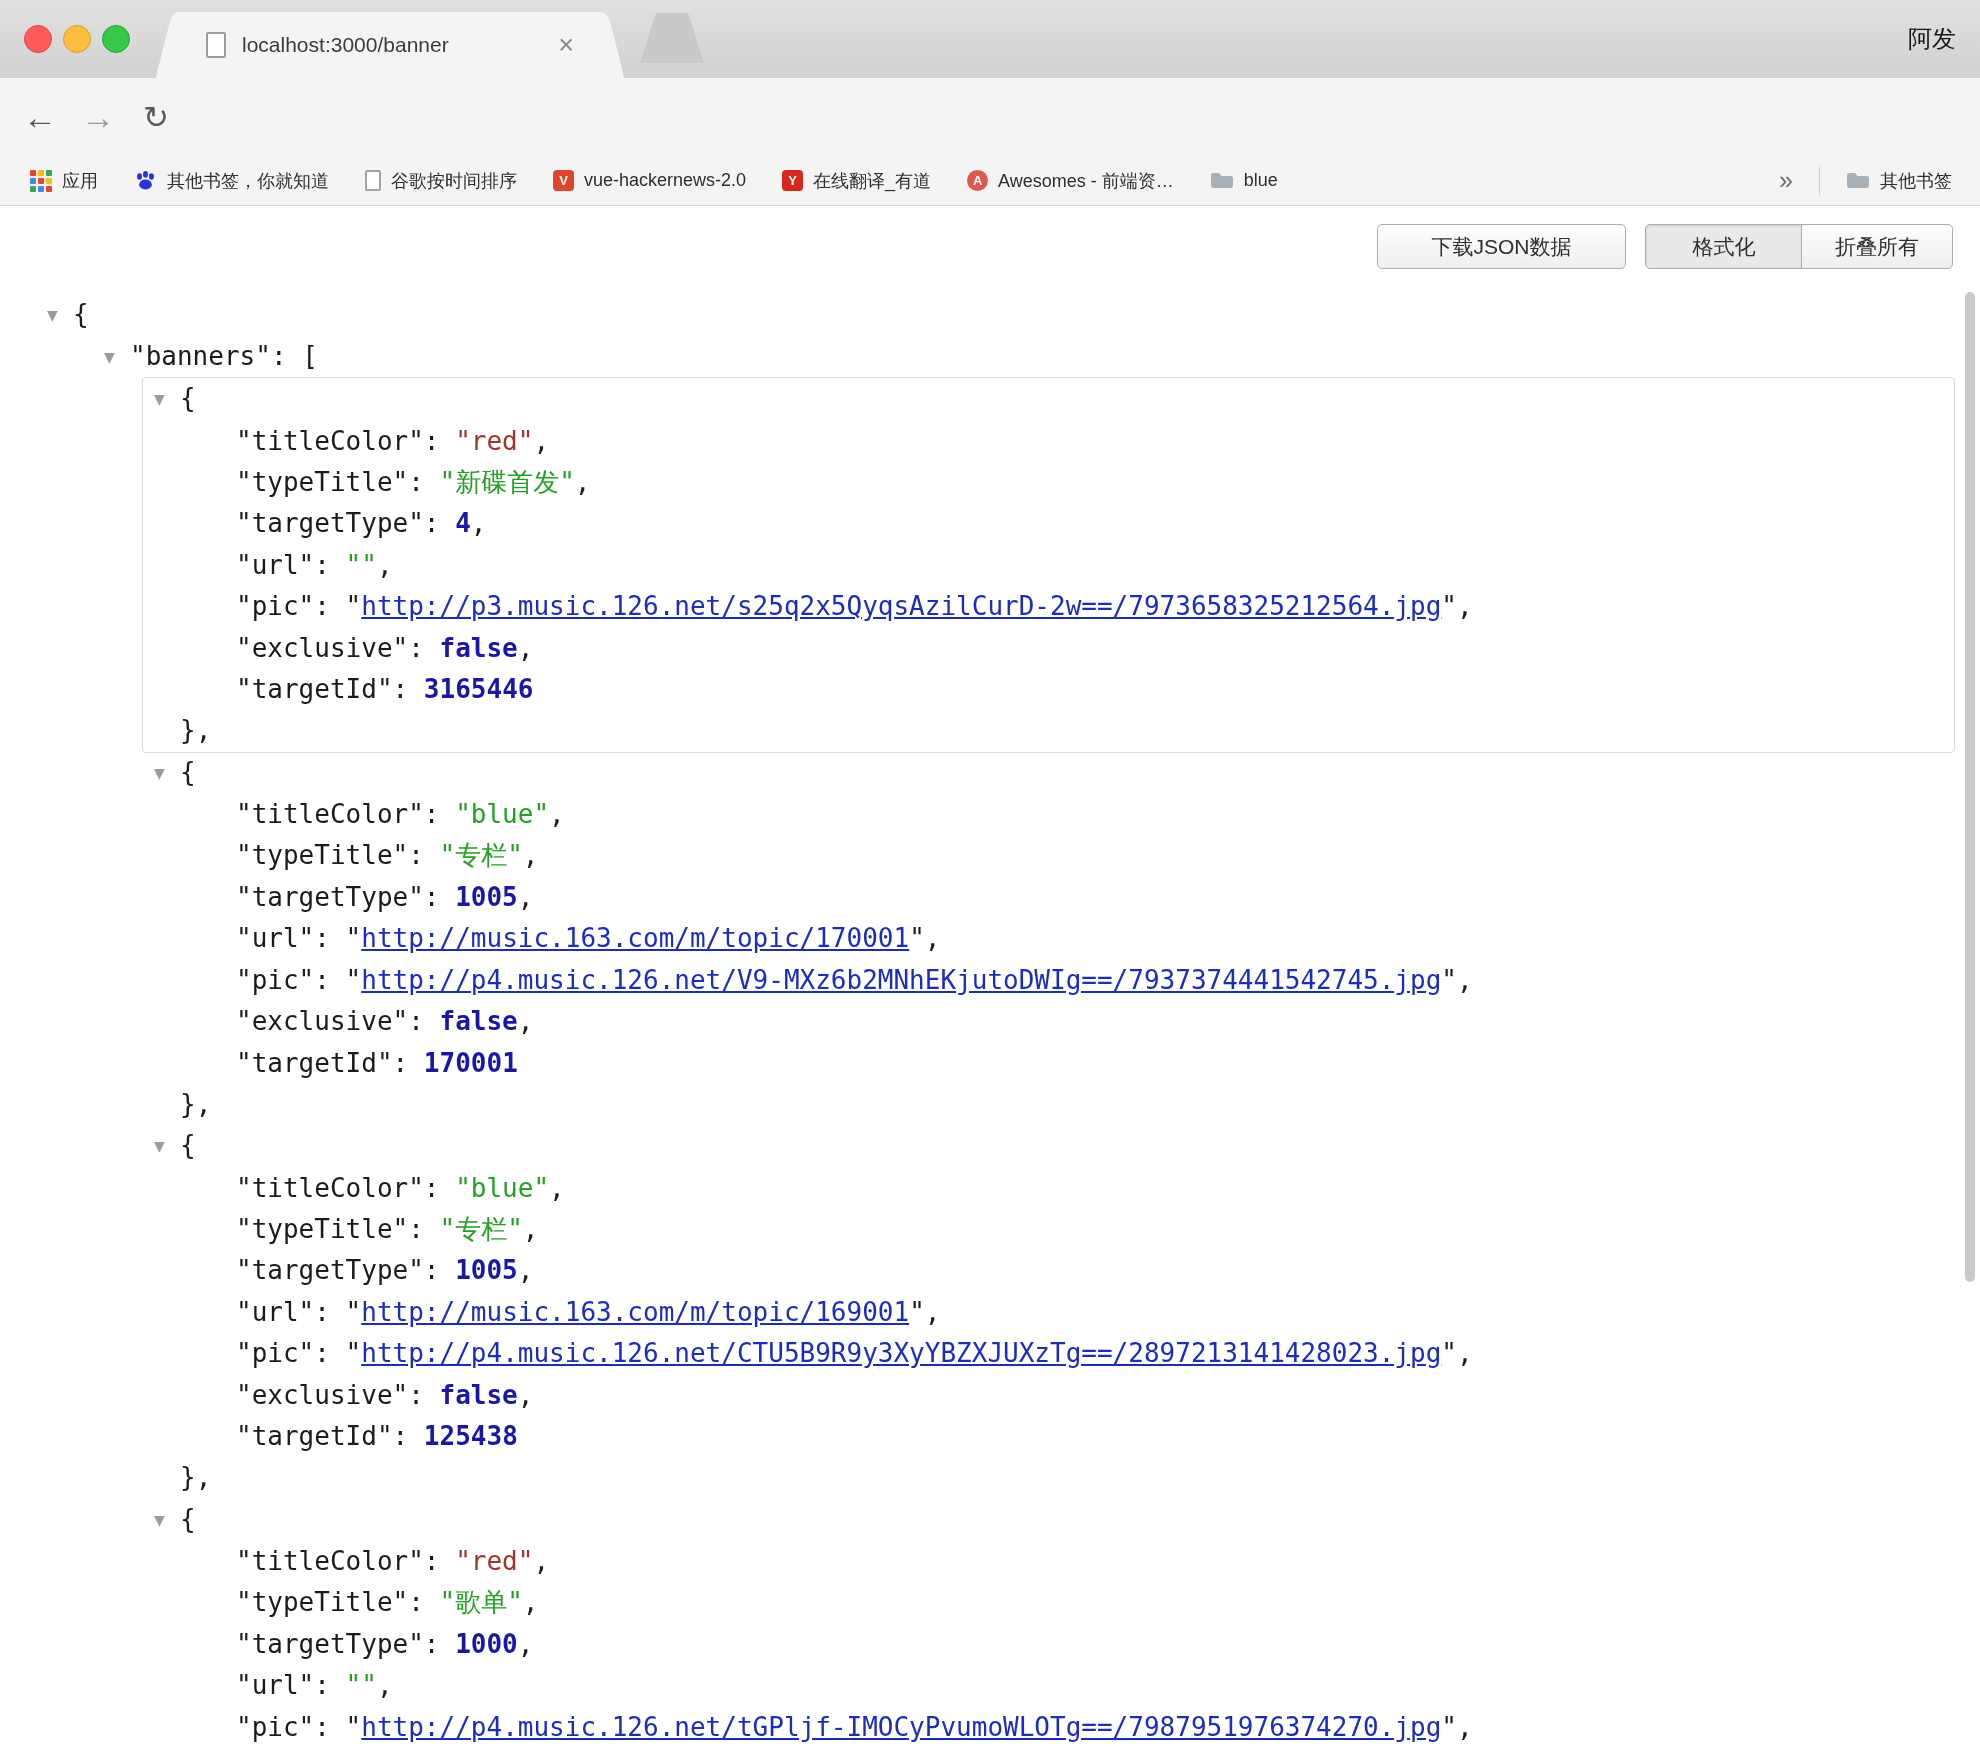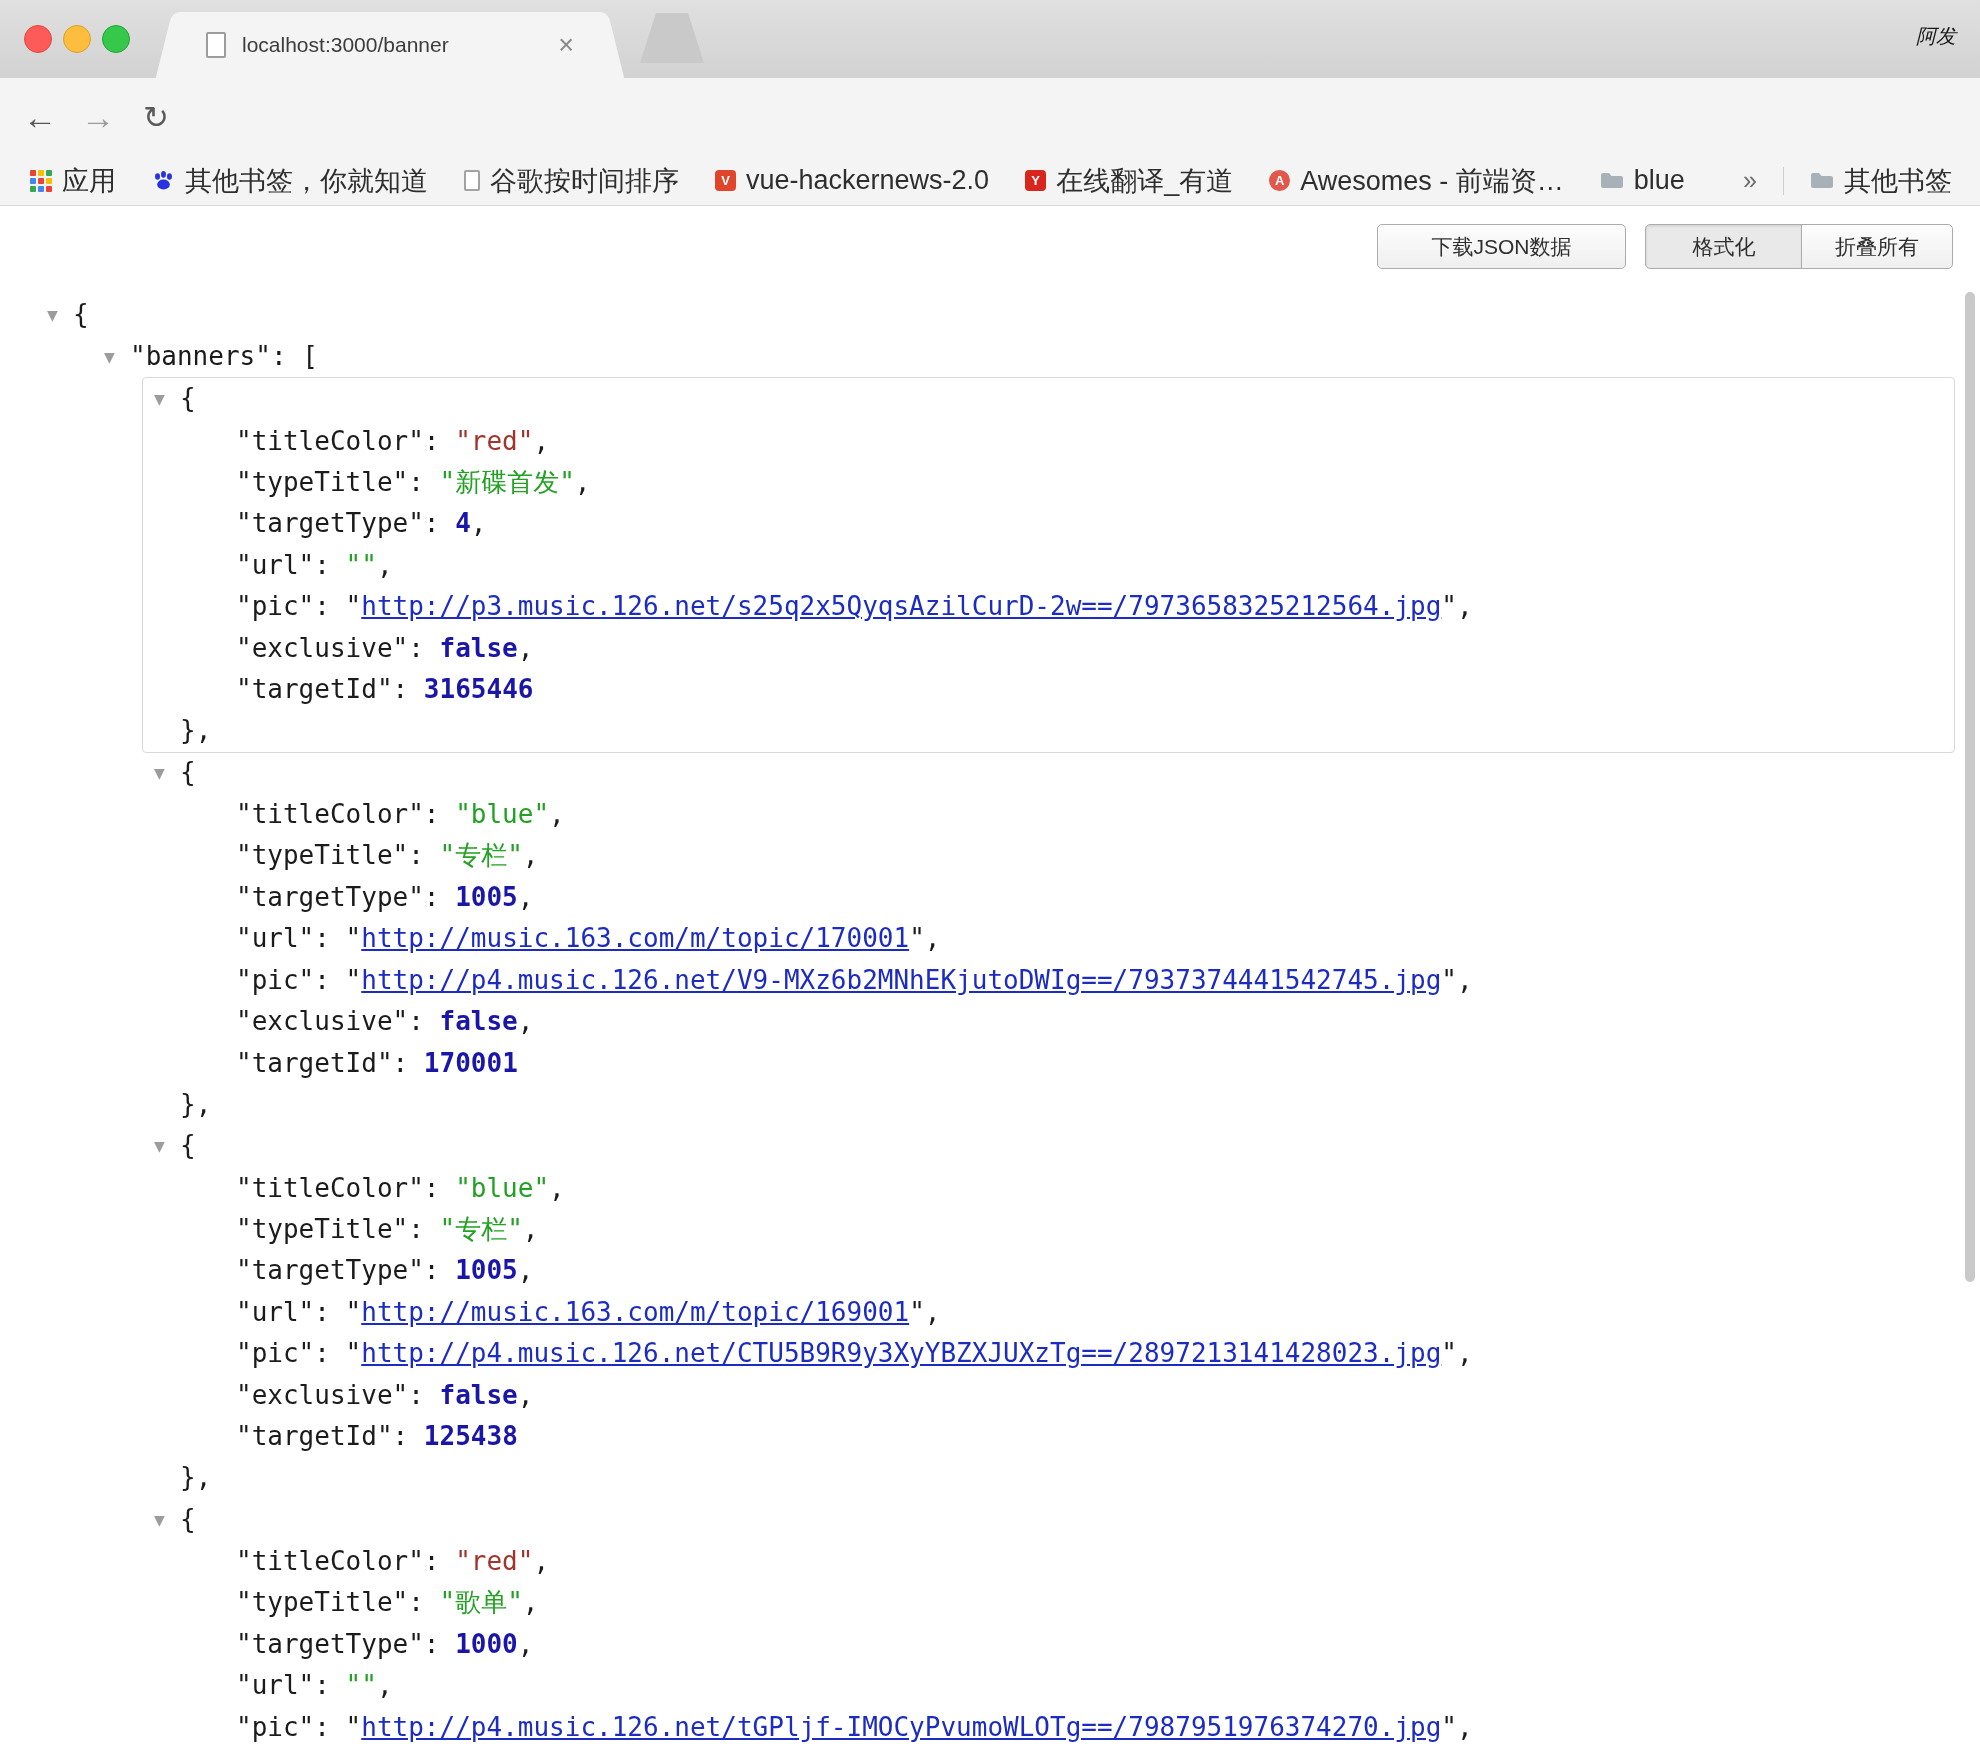--- a/index.html
+++ b/index.html
@@ -23,21 +23,21 @@
   .tab::before { left:-12px; transform:skewX(-14deg); border-radius:8px 0 0 0; }
   .tab::after  { right:-12px; transform:skewX(14deg); border-radius:0 8px 0 0; }
   .tab > * { position:relative; z-index:1; }
   .pagefav { width:20px; height:26px; border:2px solid #9C9C9C; border-radius:2px;
              background:#fff; margin-right:16px; flex:none; }
   .tabtitle { font-size:21px; color:#3C3C3C; white-space:nowrap; overflow:hidden; flex:1; }
   .tabclose { font-size:27px; color:#8A8A8A; line-height:1; margin-left:14px; }
 
   .newtabstub { position:absolute; left:640px; top:13px; width:64px; height:50px;
                 background:#C9C9C9; clip-path:polygon(16px 0, 48px 0, 64px 50px, 0 50px); }
-  .profile { position:absolute; right:24px; top:23px; font-size:20px; color:#161616;font-style:italic; }
+  .profile { position:absolute; right:24px; top:23px; font-size:24px; color:#161616; }
 
   
   .toolbar { position:absolute; left:0; top:78px; width:100%; height:78px; background:#F4F4F5; }
   .navbtn { position:absolute; top:0; height:78px; width:52px; display:flex;
             align-items:center; justify-content:center; font-size:34px; }
   .nav-back    { left:14px;  color:#565656; }
   .nav-forward { left:72px;  color:#9B9B9B; }
   .nav-reload  { left:130px; color:#5A5A5A; font-size:31px; }
 
   .omnibox { position:absolute; left:188px; top:92px; width:1222px; height:50px;
@@ -64,21 +64,21 @@
               display:flex; align-items:center; justify-content:center; }
   .yt-play { width:0; height:0; border-left:11px solid #fff;
              border-top:6px solid transparent; border-bottom:6px solid transparent; }
   .menudots { font-size:27px; color:#5A5A5A; }
 
   
   .bookmarks { position:absolute; left:0; top:156px; width:100%; height:50px;
                background:#F4F4F5; border-bottom:1px solid #D9D9D9;
                display:flex; align-items:center; padding-left:30px; }
   .bk { display:flex; align-items:center; gap:10px; margin-right:36px; white-space:nowrap; }
-  .bklabel { font-size:27px; color:#2E2E2E; }
+  .bklabel { font-size:18px; color:#2E2E2E; }
   .appsgrid { display:grid; grid-template-columns:repeat(3,6px); grid-auto-rows:6px; gap:2px; }
   .appsgrid span { width:6px; height:6px; border-radius:1px; }
   .bk-page { width:16px; height:21px; border:2px solid #A2A2A2; border-radius:2px; background:#fff; }
   .bk-sq { width:21px; height:21px; border-radius:4px; color:#fff; font-weight:bold; font-size:13px;
            display:flex; align-items:center; justify-content:center; }
   .bk-vue { background:#E0452B; }
   .bk-yd  { background:#D8261C; }
   .bk-awe { background:#E2574C; border-radius:50%; }
   .bkright { margin-left:auto; display:flex; align-items:center; gap:26px; padding-right:28px; }
   .chev { font-size:25px; color:#6E6E6E; }

